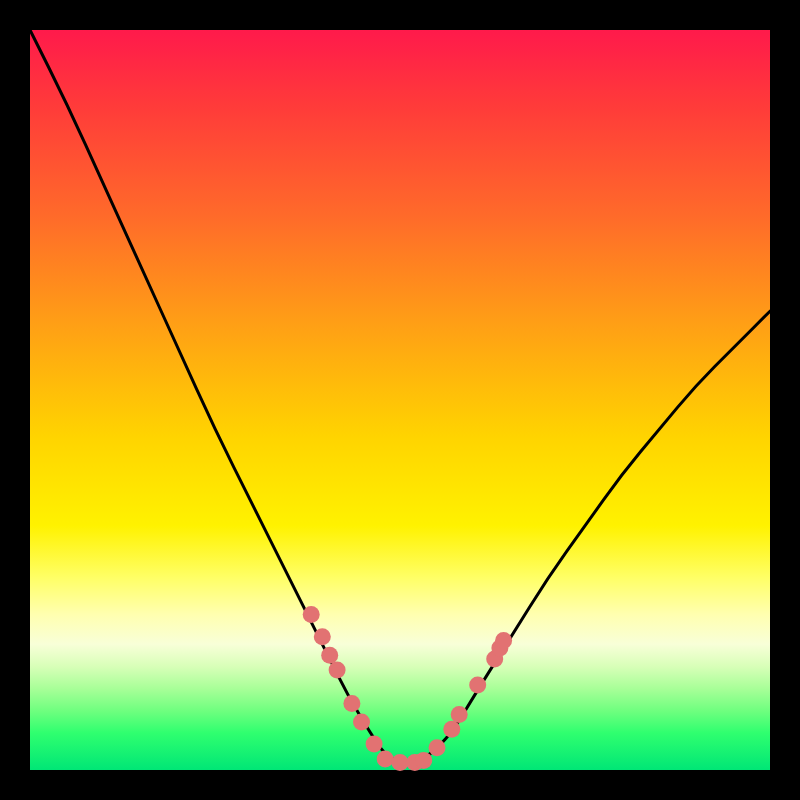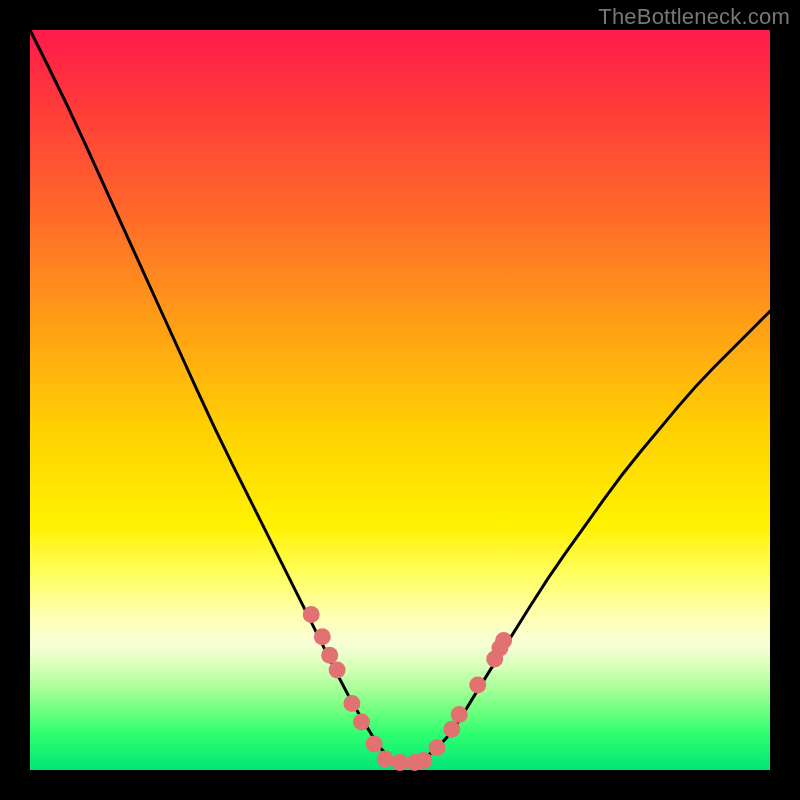--- a/index.html
+++ b/index.html
@@ -81,14 +81,13 @@
           <circle cx="407.00000000000006" cy="717.8" r="8.5" fill="#e27272" stroke="#d85a5a" stroke-width="0"></circle>
           <circle cx="421.79999999999995" cy="699.3" r="8.5" fill="#e27272" stroke="#d85a5a" stroke-width="0"></circle>
           <circle cx="429.2" cy="684.5" r="8.5" fill="#e27272" stroke="#d85a5a" stroke-width="0"></circle>
           <circle cx="447.7" cy="654.9" r="8.5" fill="#e27272" stroke="#d85a5a" stroke-width="0"></circle>
           <circle cx="464.72" cy="629" r="8.5" fill="#e27272" stroke="#d85a5a" stroke-width="0"></circle>
           <circle cx="469.90000000000003" cy="617.9" r="8.5" fill="#e27272" stroke="#d85a5a" stroke-width="0"></circle>
           <circle cx="473.6" cy="610.5" r="8.5" fill="#e27272" stroke="#d85a5a" stroke-width="0"></circle>
         </g>
     </svg>
   </div>
-  <div class="watermark">TheBottleneck.com</div>
 </div>
 
 </body></html>

